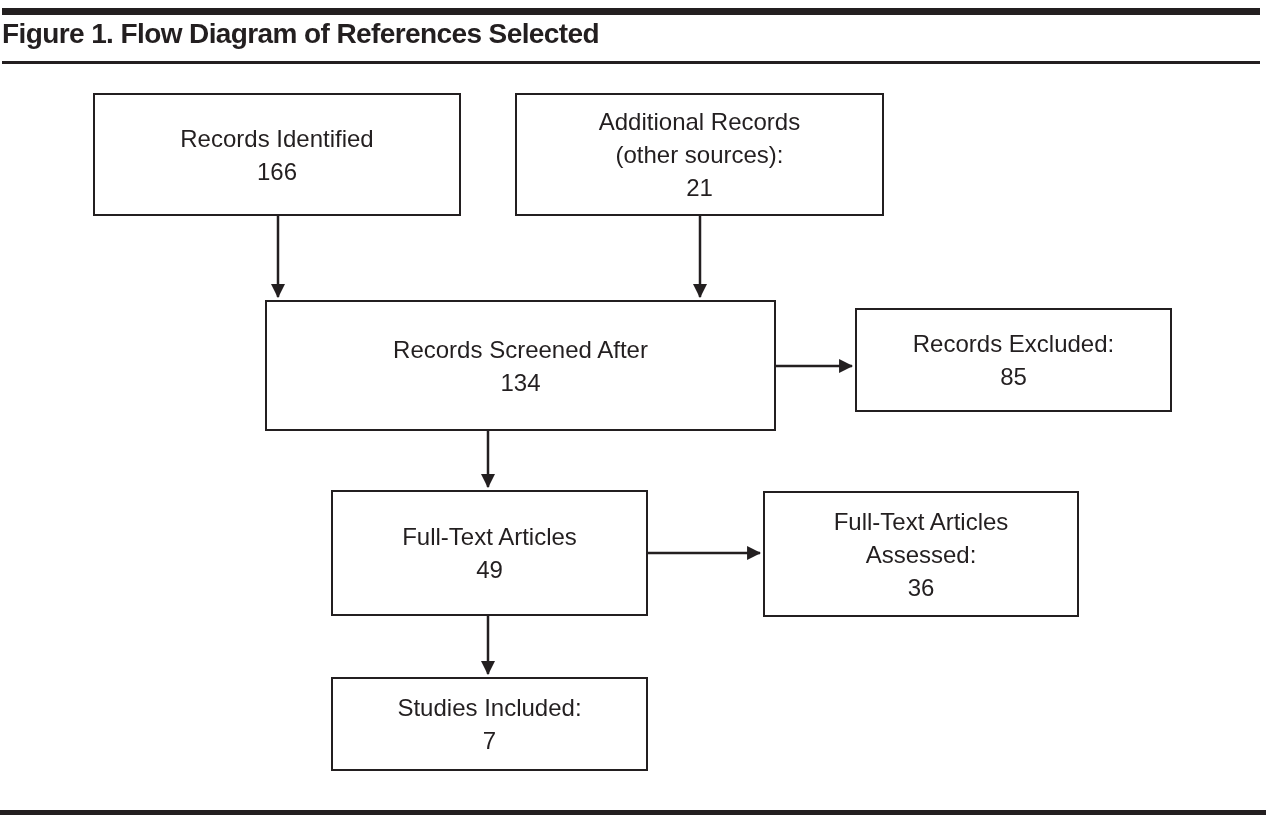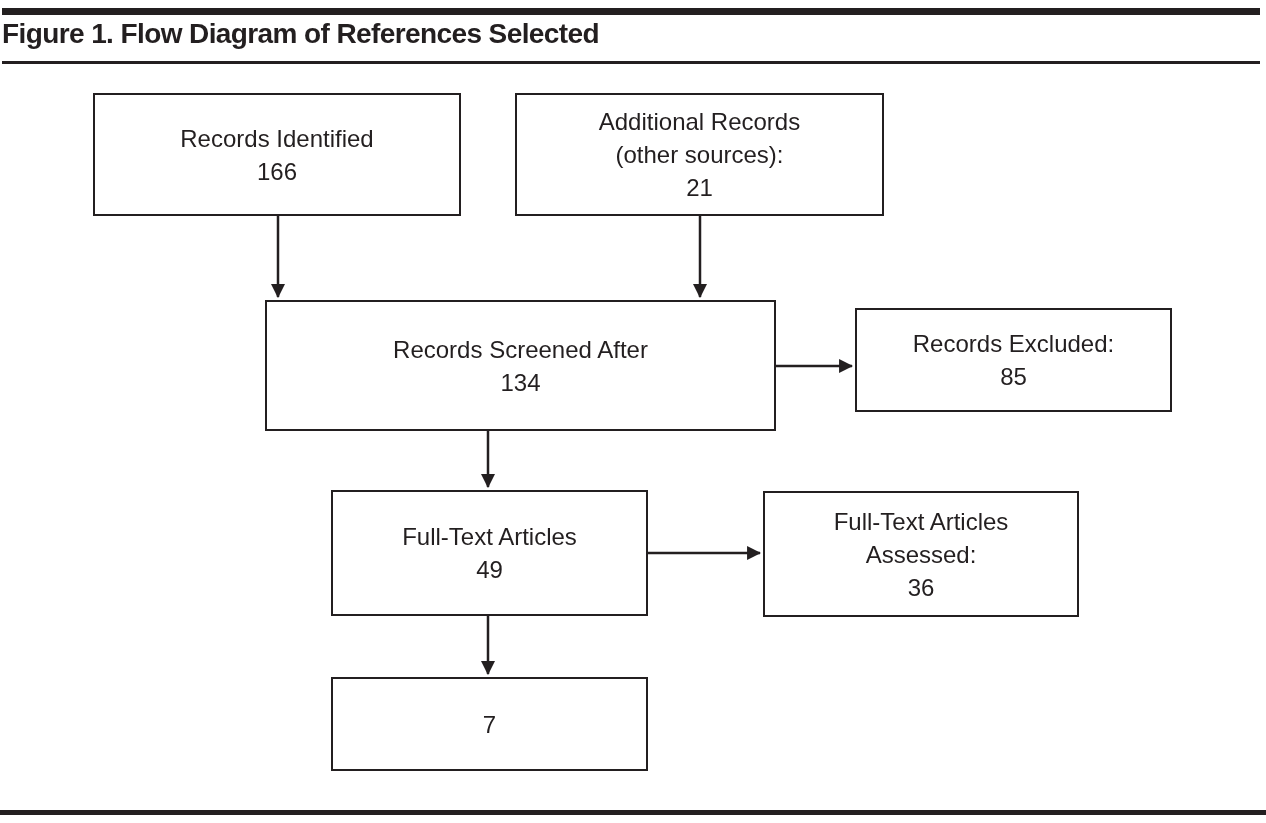--- a/index.html
+++ b/index.html
@@ -93,16 +93,17 @@
   <span>49</span>
 </div>
 
 <div class="node" id="n-fulltext-excluded">
   <span>Full-Text Articles</span>
   <span>Assessed:</span>
   <span>36</span>
 </div>
 
 <div class="node" id="n-studies-included">
+  <span>Studies Included:</span>
   <span>7</span>
 </div>
 
 <div class="rule bottom-rule"></div>
 
 </body></html>

